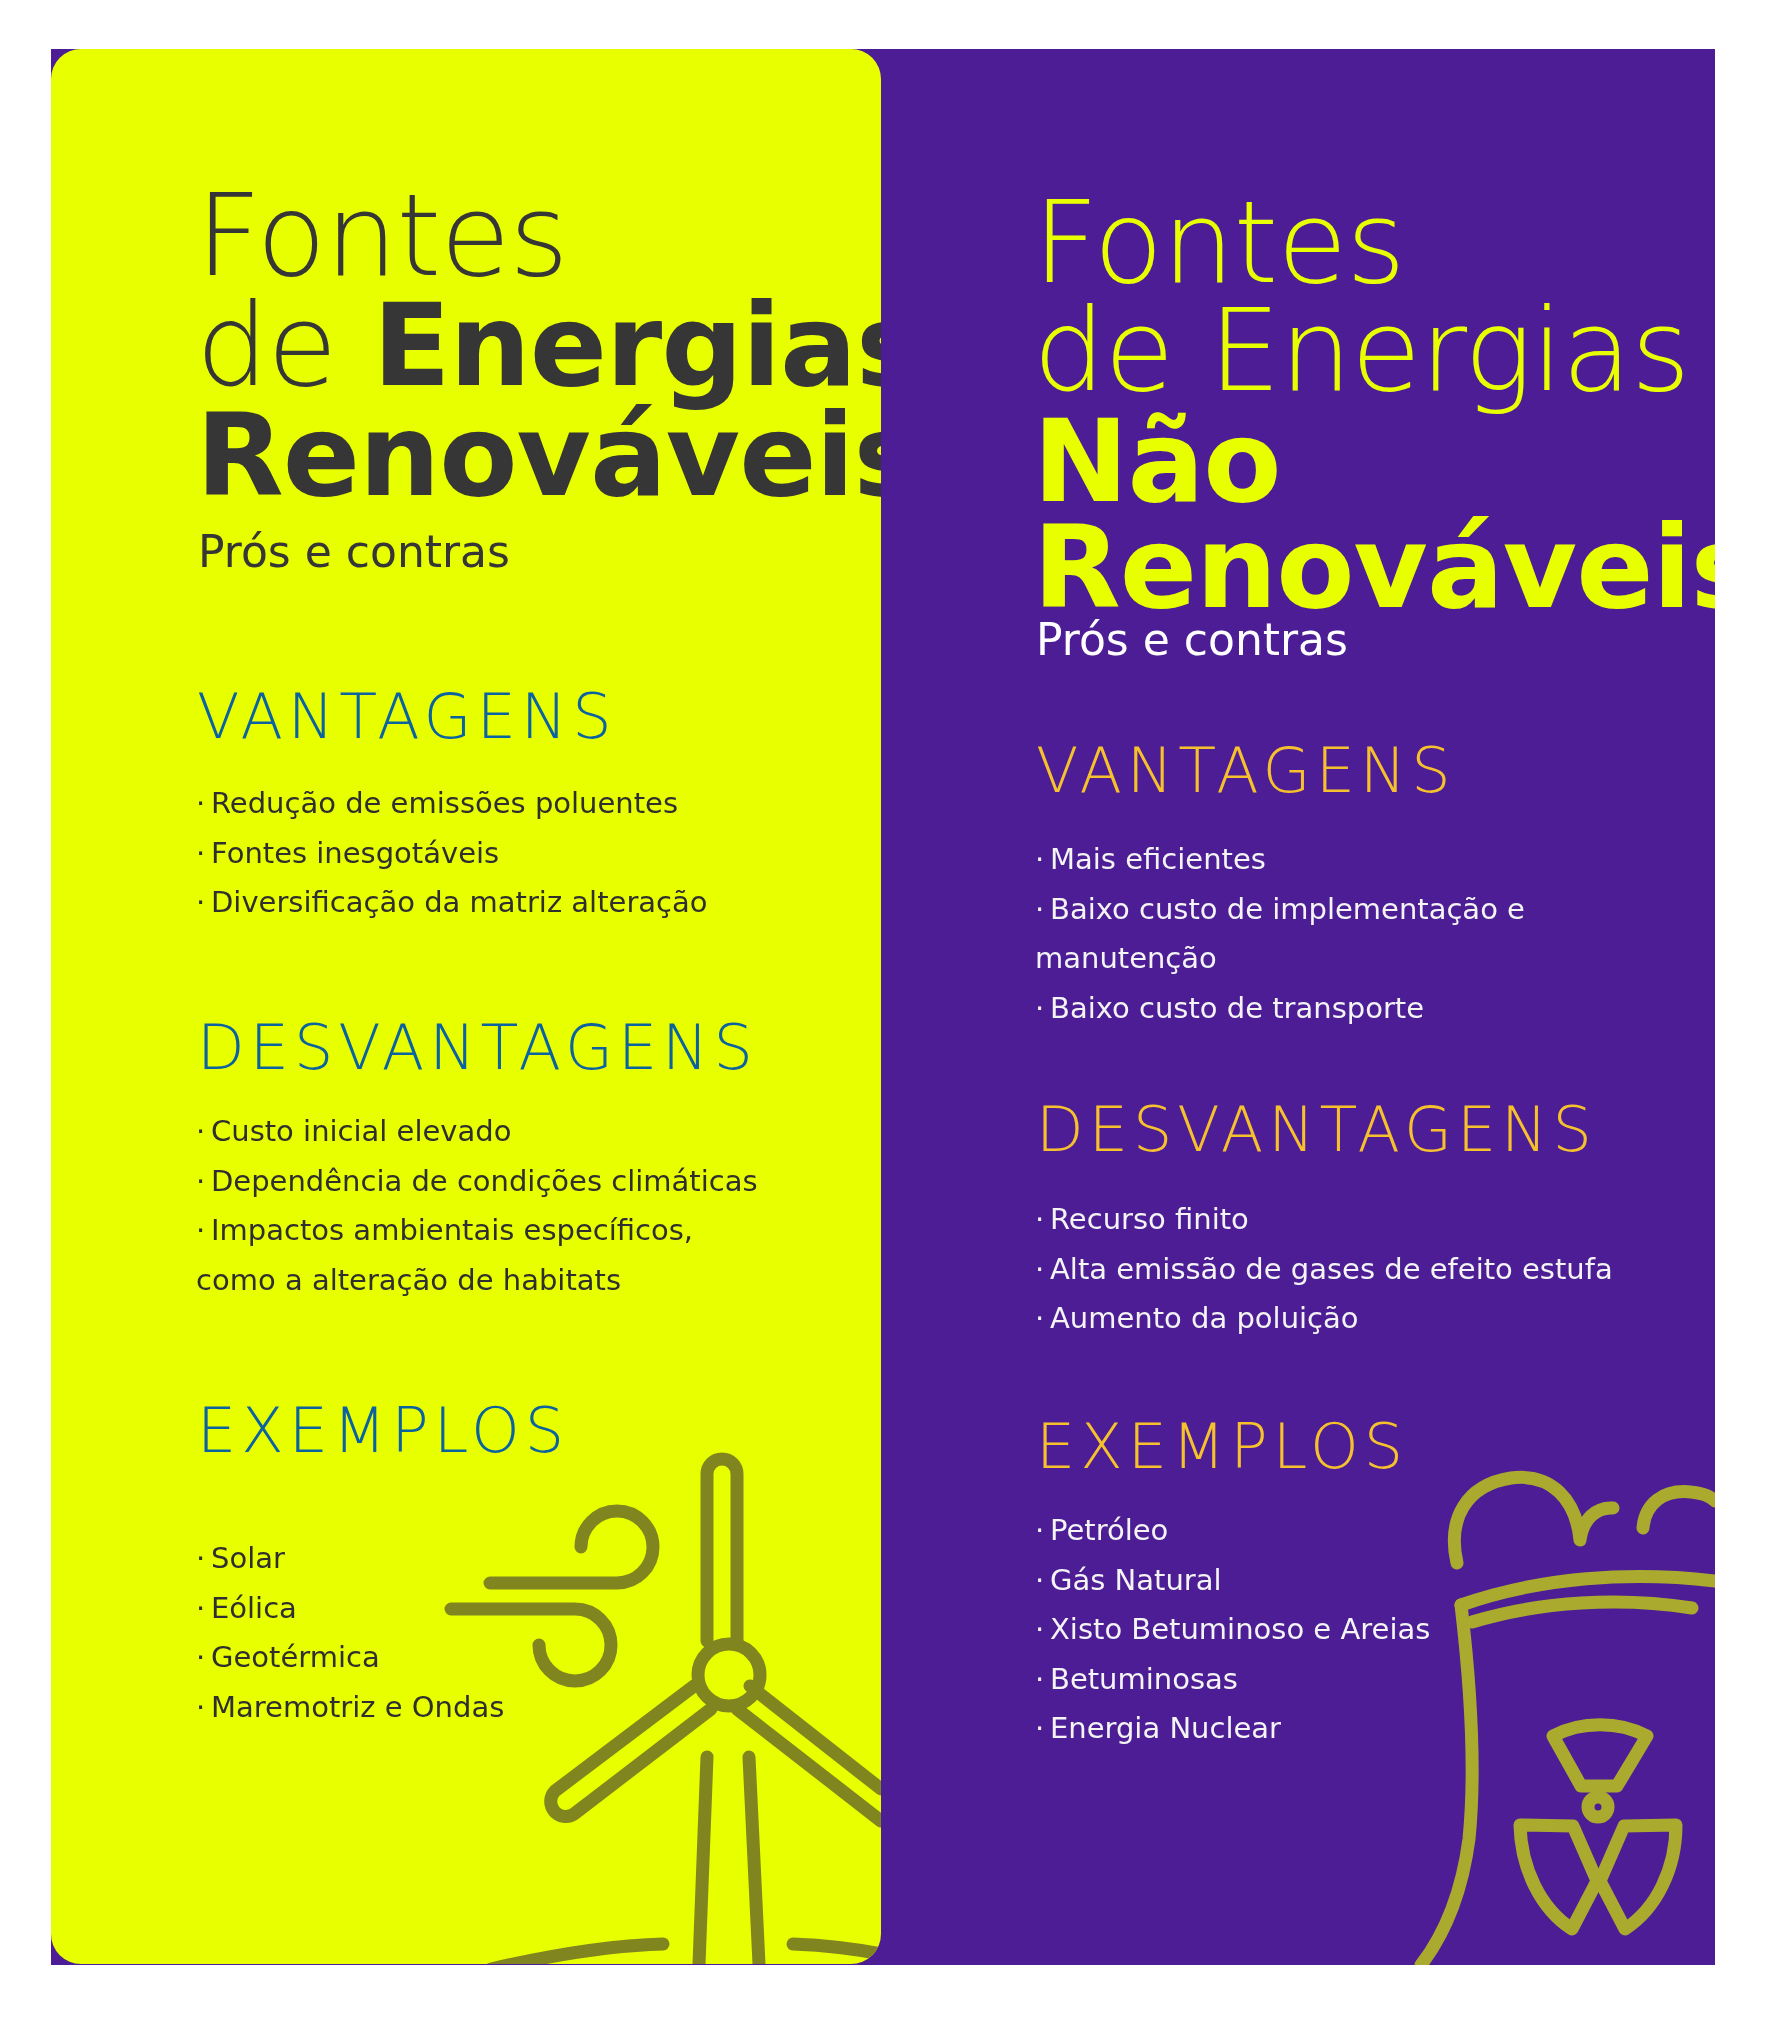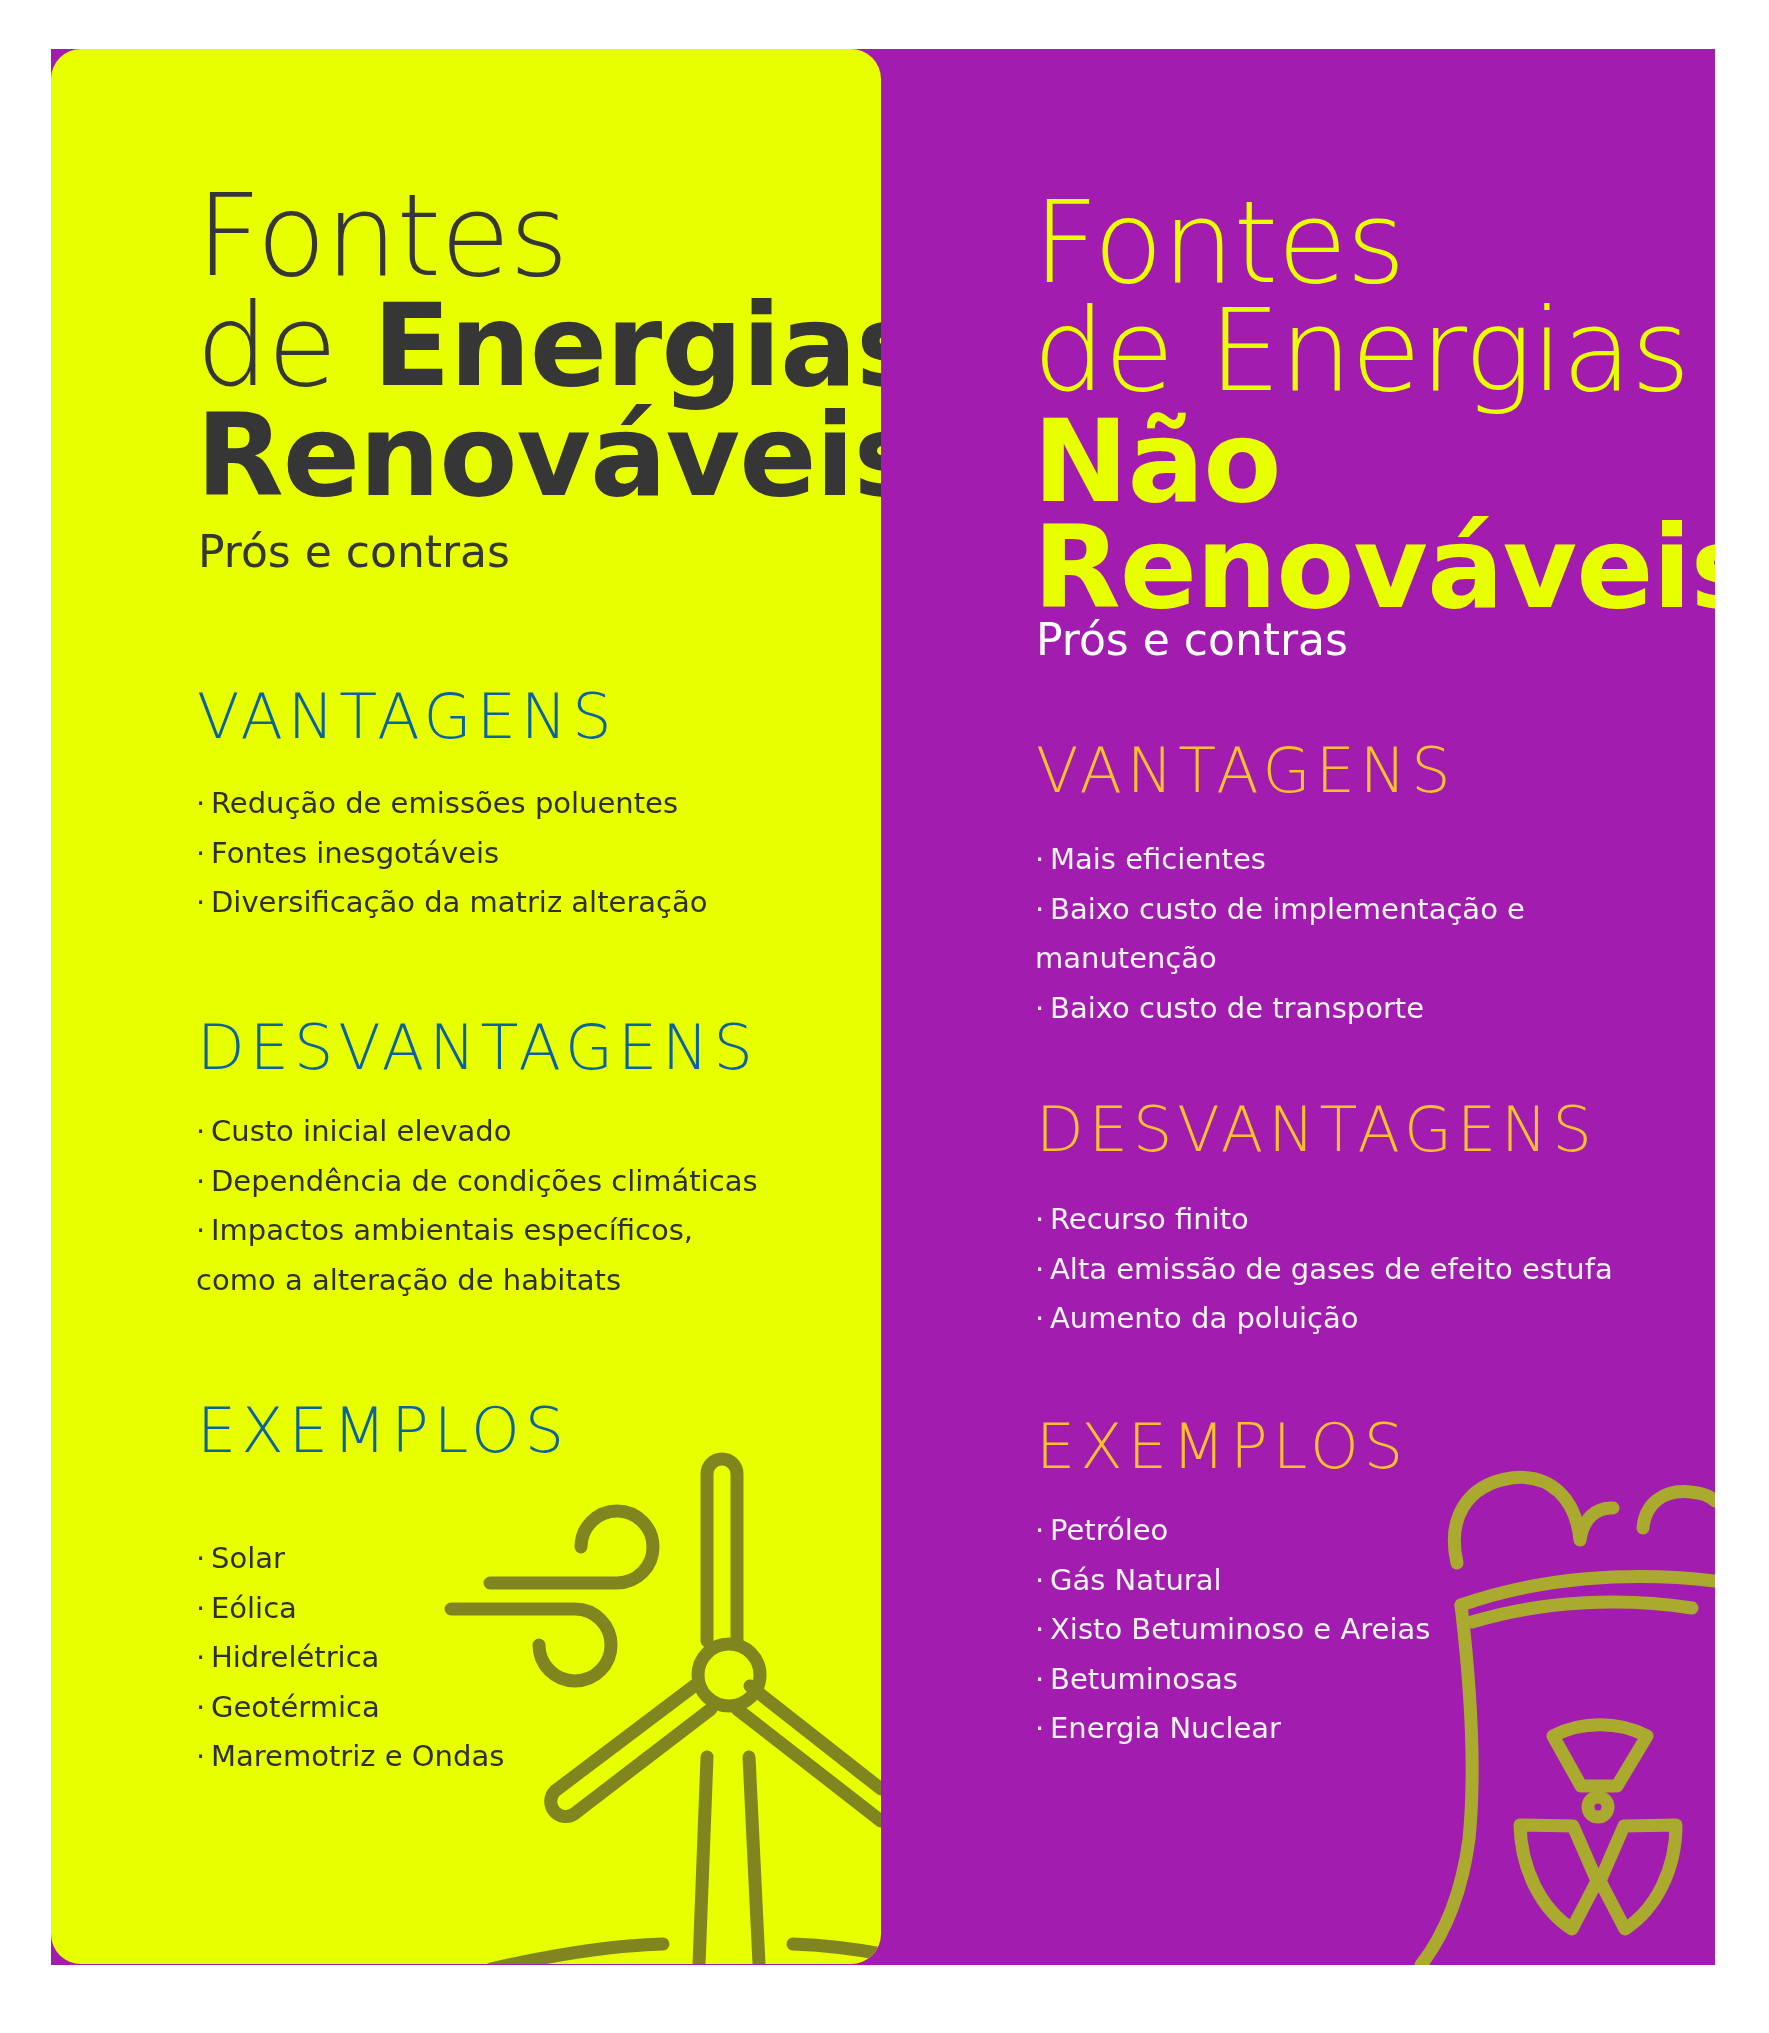--- a/index.html
+++ b/index.html
@@ -3,21 +3,21 @@
 <meta charset="utf-8">
 <style>
   html, body { margin: 0; padding: 0; }
   body {
     width: 1769px; height: 2033px; background: #ffffff;
     position: relative; overflow: hidden;
     font-family: "DejaVu Sans", "Liberation Sans", sans-serif;
   }
   .board {
     position: absolute; left: 51px; top: 49px; width: 1664px; height: 1916px;
-    background: #a21caf; overflow: hidden;
+    background: #4c1d95; overflow: hidden;
   }
   .panel-left {
     position: absolute; left: 0; top: 0; width: 830px; height: 1915px;
     background: #e8ff00; border-radius: 30px; overflow: hidden;
   }
   .title-line { position: absolute; white-space: nowrap; line-height: 1; }
   .thin { font-weight: 300; letter-spacing: -1px; }
   .bold { font-weight: bold; letter-spacing: -1px; }
 
   
@@ -92,21 +92,20 @@
       <li><span class="dot">·</span><span>Custo inicial elevado</span></li>
       <li><span class="dot">·</span><span>Dependência de condições climáticas</span></li>
       <li><span class="dot">·</span><span>Impactos ambientais específicos,</span></li>
       <li><span>como a alteração de habitats</span></li>
     </ul>
 
     <div class="sec-head blue-head" style="left:146px;top:1351px;">EXEMPLOS</div>
     <ul class="list dark" style="left:145px;top:1443px;margin-top:42px;">
       <li><span class="dot">·</span><span>Solar</span></li>
       <li><span class="dot">·</span><span>Eólica</span></li>
-      <li><span class="dot">·</span><span>Hidrelétrica</span></li>
       <li><span class="dot">·</span><span>Geotérmica</span></li>
       <li><span class="dot">·</span><span>Maremotriz e Ondas</span></li>
     </ul>
   </div>
 
   <div>
 
     <svg class="icon" style="left:0;top:0" width="1664" height="1916" viewBox="0 0 1664 1916">
       <g fill="none" stroke="#aaab2e" stroke-width="13" stroke-linecap="round" stroke-linejoin="round">
 

